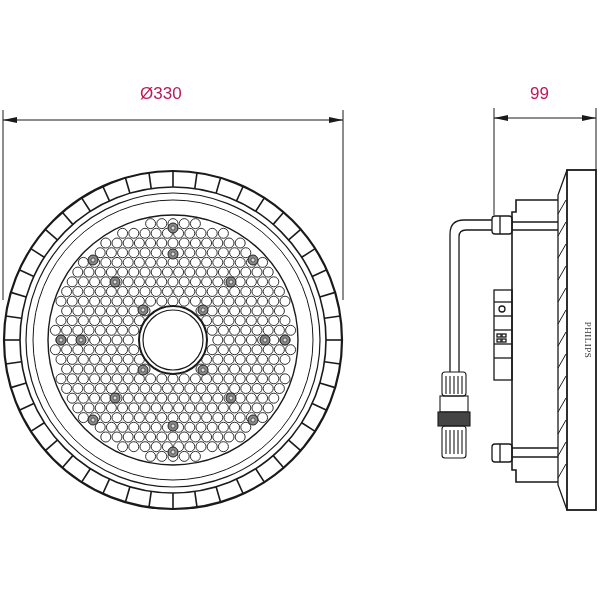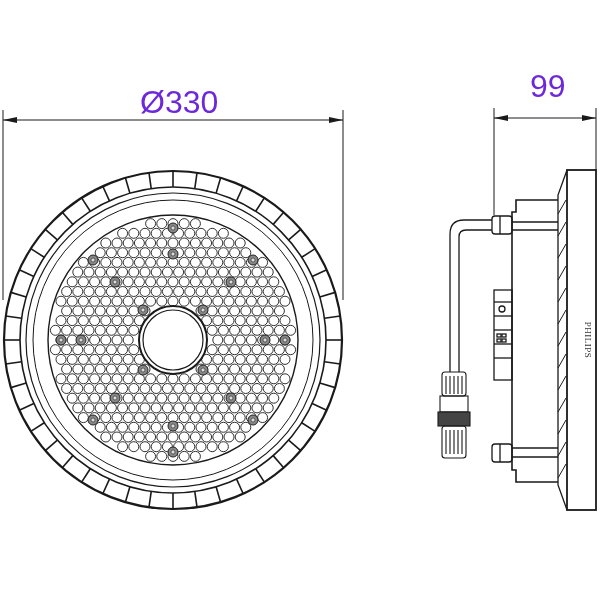--- a/index.html
+++ b/index.html
@@ -1,19 +1,19 @@
 <!DOCTYPE html>
 <html><head>
   <meta charset="utf-8">
   <style>
     html, body { margin: 0; padding: 0; background: #ffffff; }
     body { width: 600px; height: 600px; position: relative; overflow: hidden; font-family: "Liberation Sans", sans-serif; }
-    .dim-label { position: absolute; font-size: 32px; color: #6d28d9; font-family: "Liberation Sans", sans-serif; }
+    .dim-label { position: absolute; font-size: 17px; color: #be185d; font-family: "Liberation Sans", sans-serif; }
     #dim-diameter-label { left: 140px; top: 84px; }
-    #dim-depth-label { left: 530px; top: 68px; }
+    #dim-depth-label { left: 530px; top: 84px; }
     svg { position: absolute; left: 0; top: 0; }
     .brand-text { font-family: "Liberation Serif", serif; font-size: 9px; fill: #333; letter-spacing: 0.5px; }
   </style>
 </head>
 <body>
 
 <div class="dim-label" id="dim-diameter-label">Ø330</div>
 <div class="dim-label" id="dim-depth-label">99</div>
 
 <svg width="600" height="600" viewBox="0 0 600 600">

